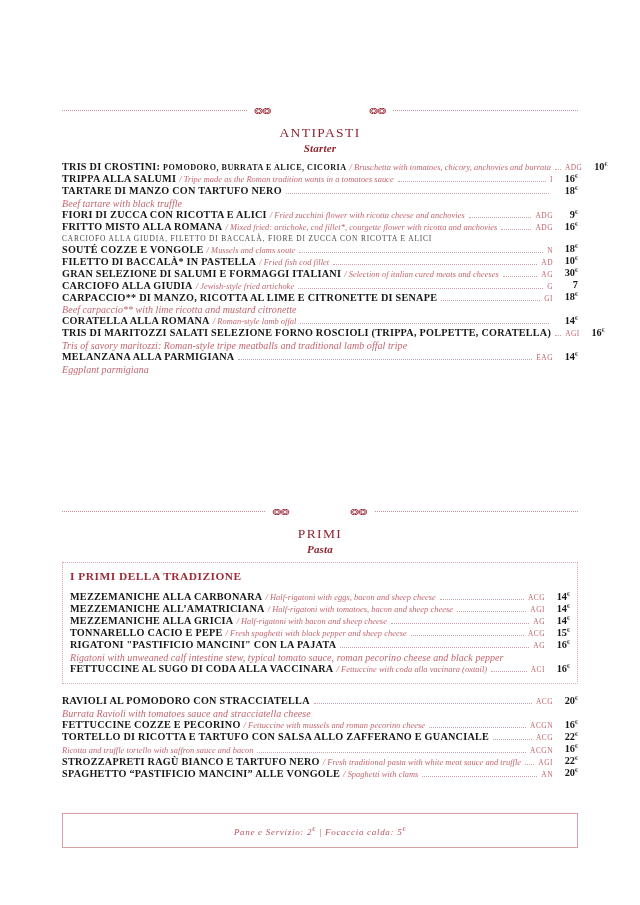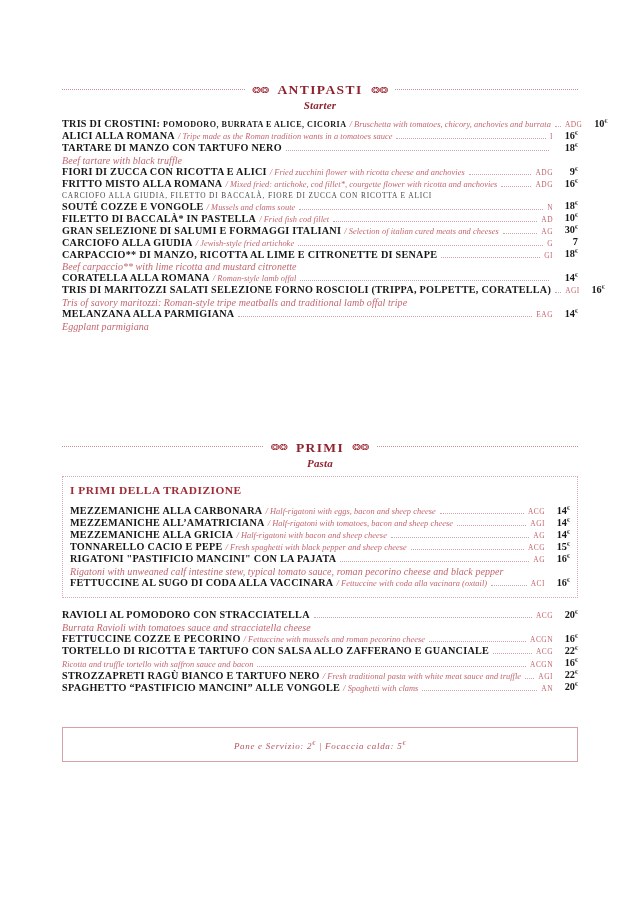--- a/index.html
+++ b/index.html
@@ -45,23 +45,24 @@
     line-height: 1;
     letter-spacing: -1px;
     display: inline-block;
     transform: scaleY(0.75);
   }
   .orn.flip { transform: scaleY(0.75) scaleX(-1); }
   .section-title {
     font-size: 13.5px;
     letter-spacing: 1.4px;
     color: #8e2430;
-    font-weight: bold;
+    font-weight: normal;
     white-space: nowrap;
     padding: 0 2px;
+    margin-top: 43px;
   }
   .section-sub {
     text-align: center;
     font-style: italic;
     font-size: 11px;
     color: #8e2430;
     font-weight: bold;
     margin-top: 1px;
     margin-bottom: 7px;
     letter-spacing: 0.2px;
@@ -218,21 +219,21 @@
           <span class="name"><span>TRIS DI CROSTINI:</span> <span class="sc">POMODORO, BURRATA E ALICE, CICORIA</span></span>
           <span class="desc">/ Bruschetta with tomatoes, chicory, anchovies and burrata</span>
           <span class="leader"></span>
           <span class="aller">ADG</span>
           <span class="price"><span>10</span><span class="eur">€</span></span>
         </div>
       </div>
 
       <div>
         <div class="row">
-          <span class="name">ALICI ALLA ROMANA</span>
+          <span class="name">TRIPPA ALLA SALUMI</span>
           <span class="desc">/ Tripe made as the Roman tradition wants in a tomatoes sauce</span>
           <span class="leader"></span>
           <span class="aller">I</span>
           <span class="price"><span>16</span><span class="eur">€</span></span>
         </div>
       </div>
 
       <div>
         <div class="row">
           <span class="name">TARTARE DI MANZO CON TARTUFO NERO</span>

